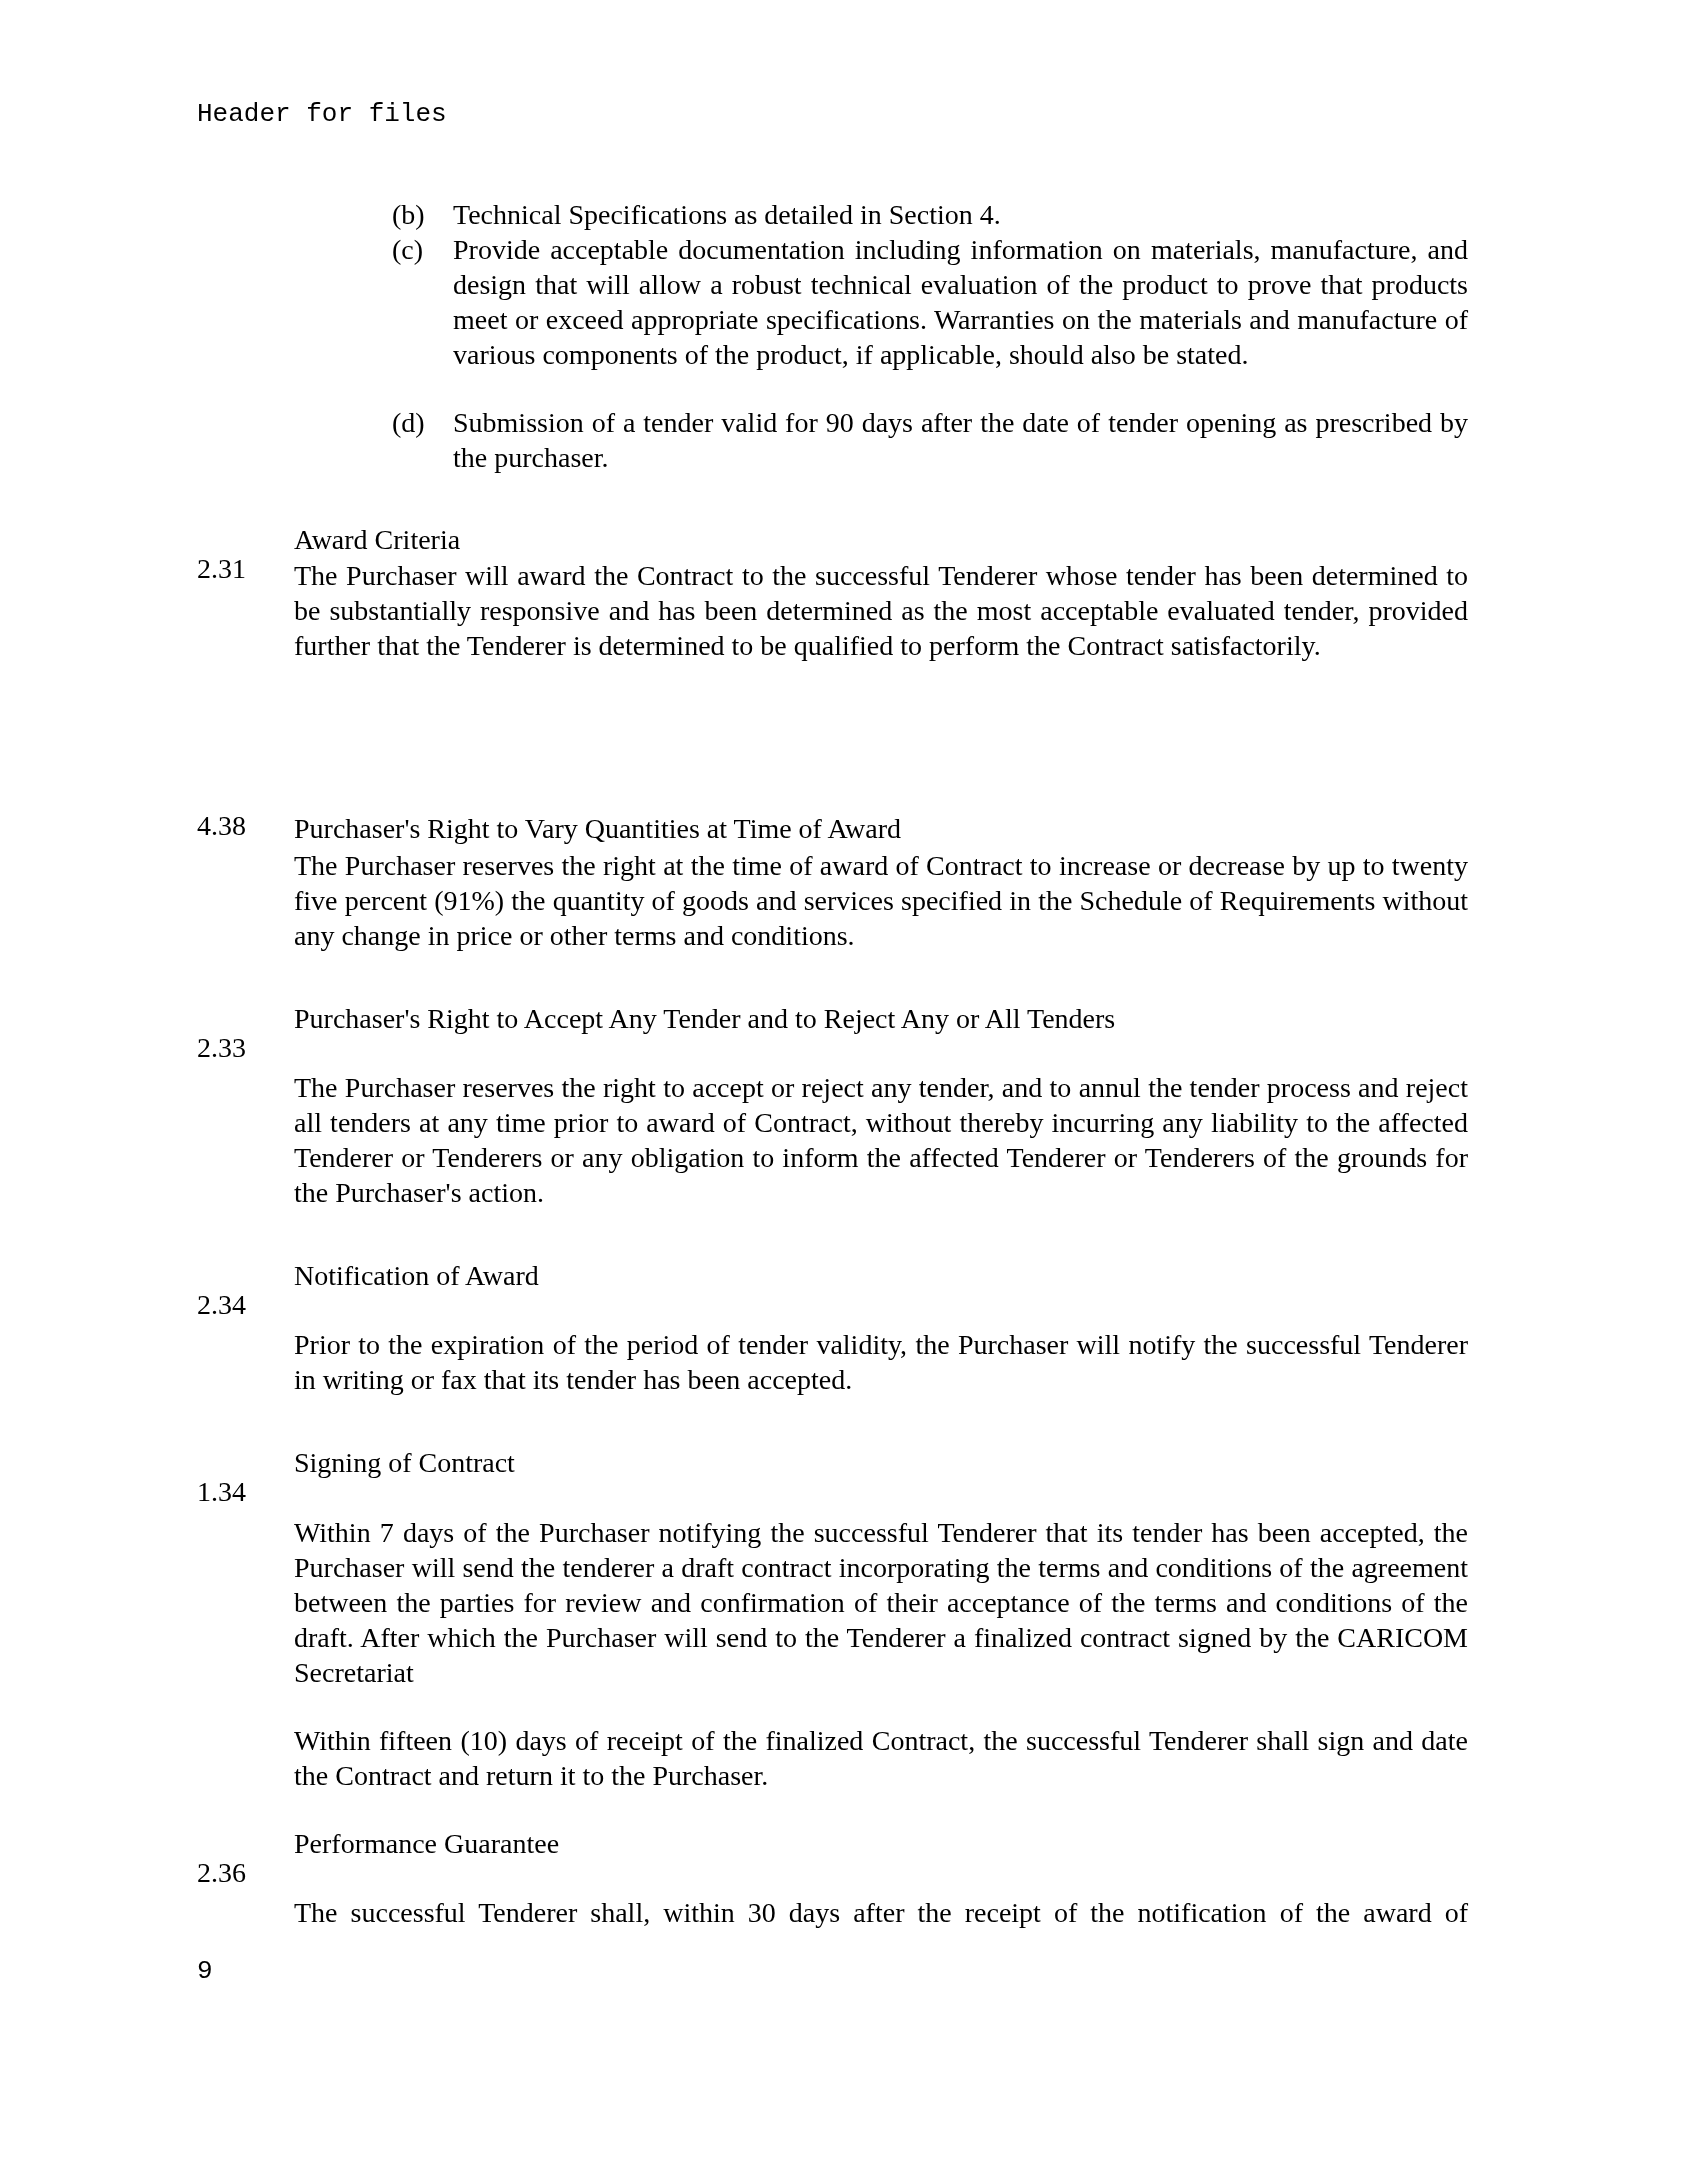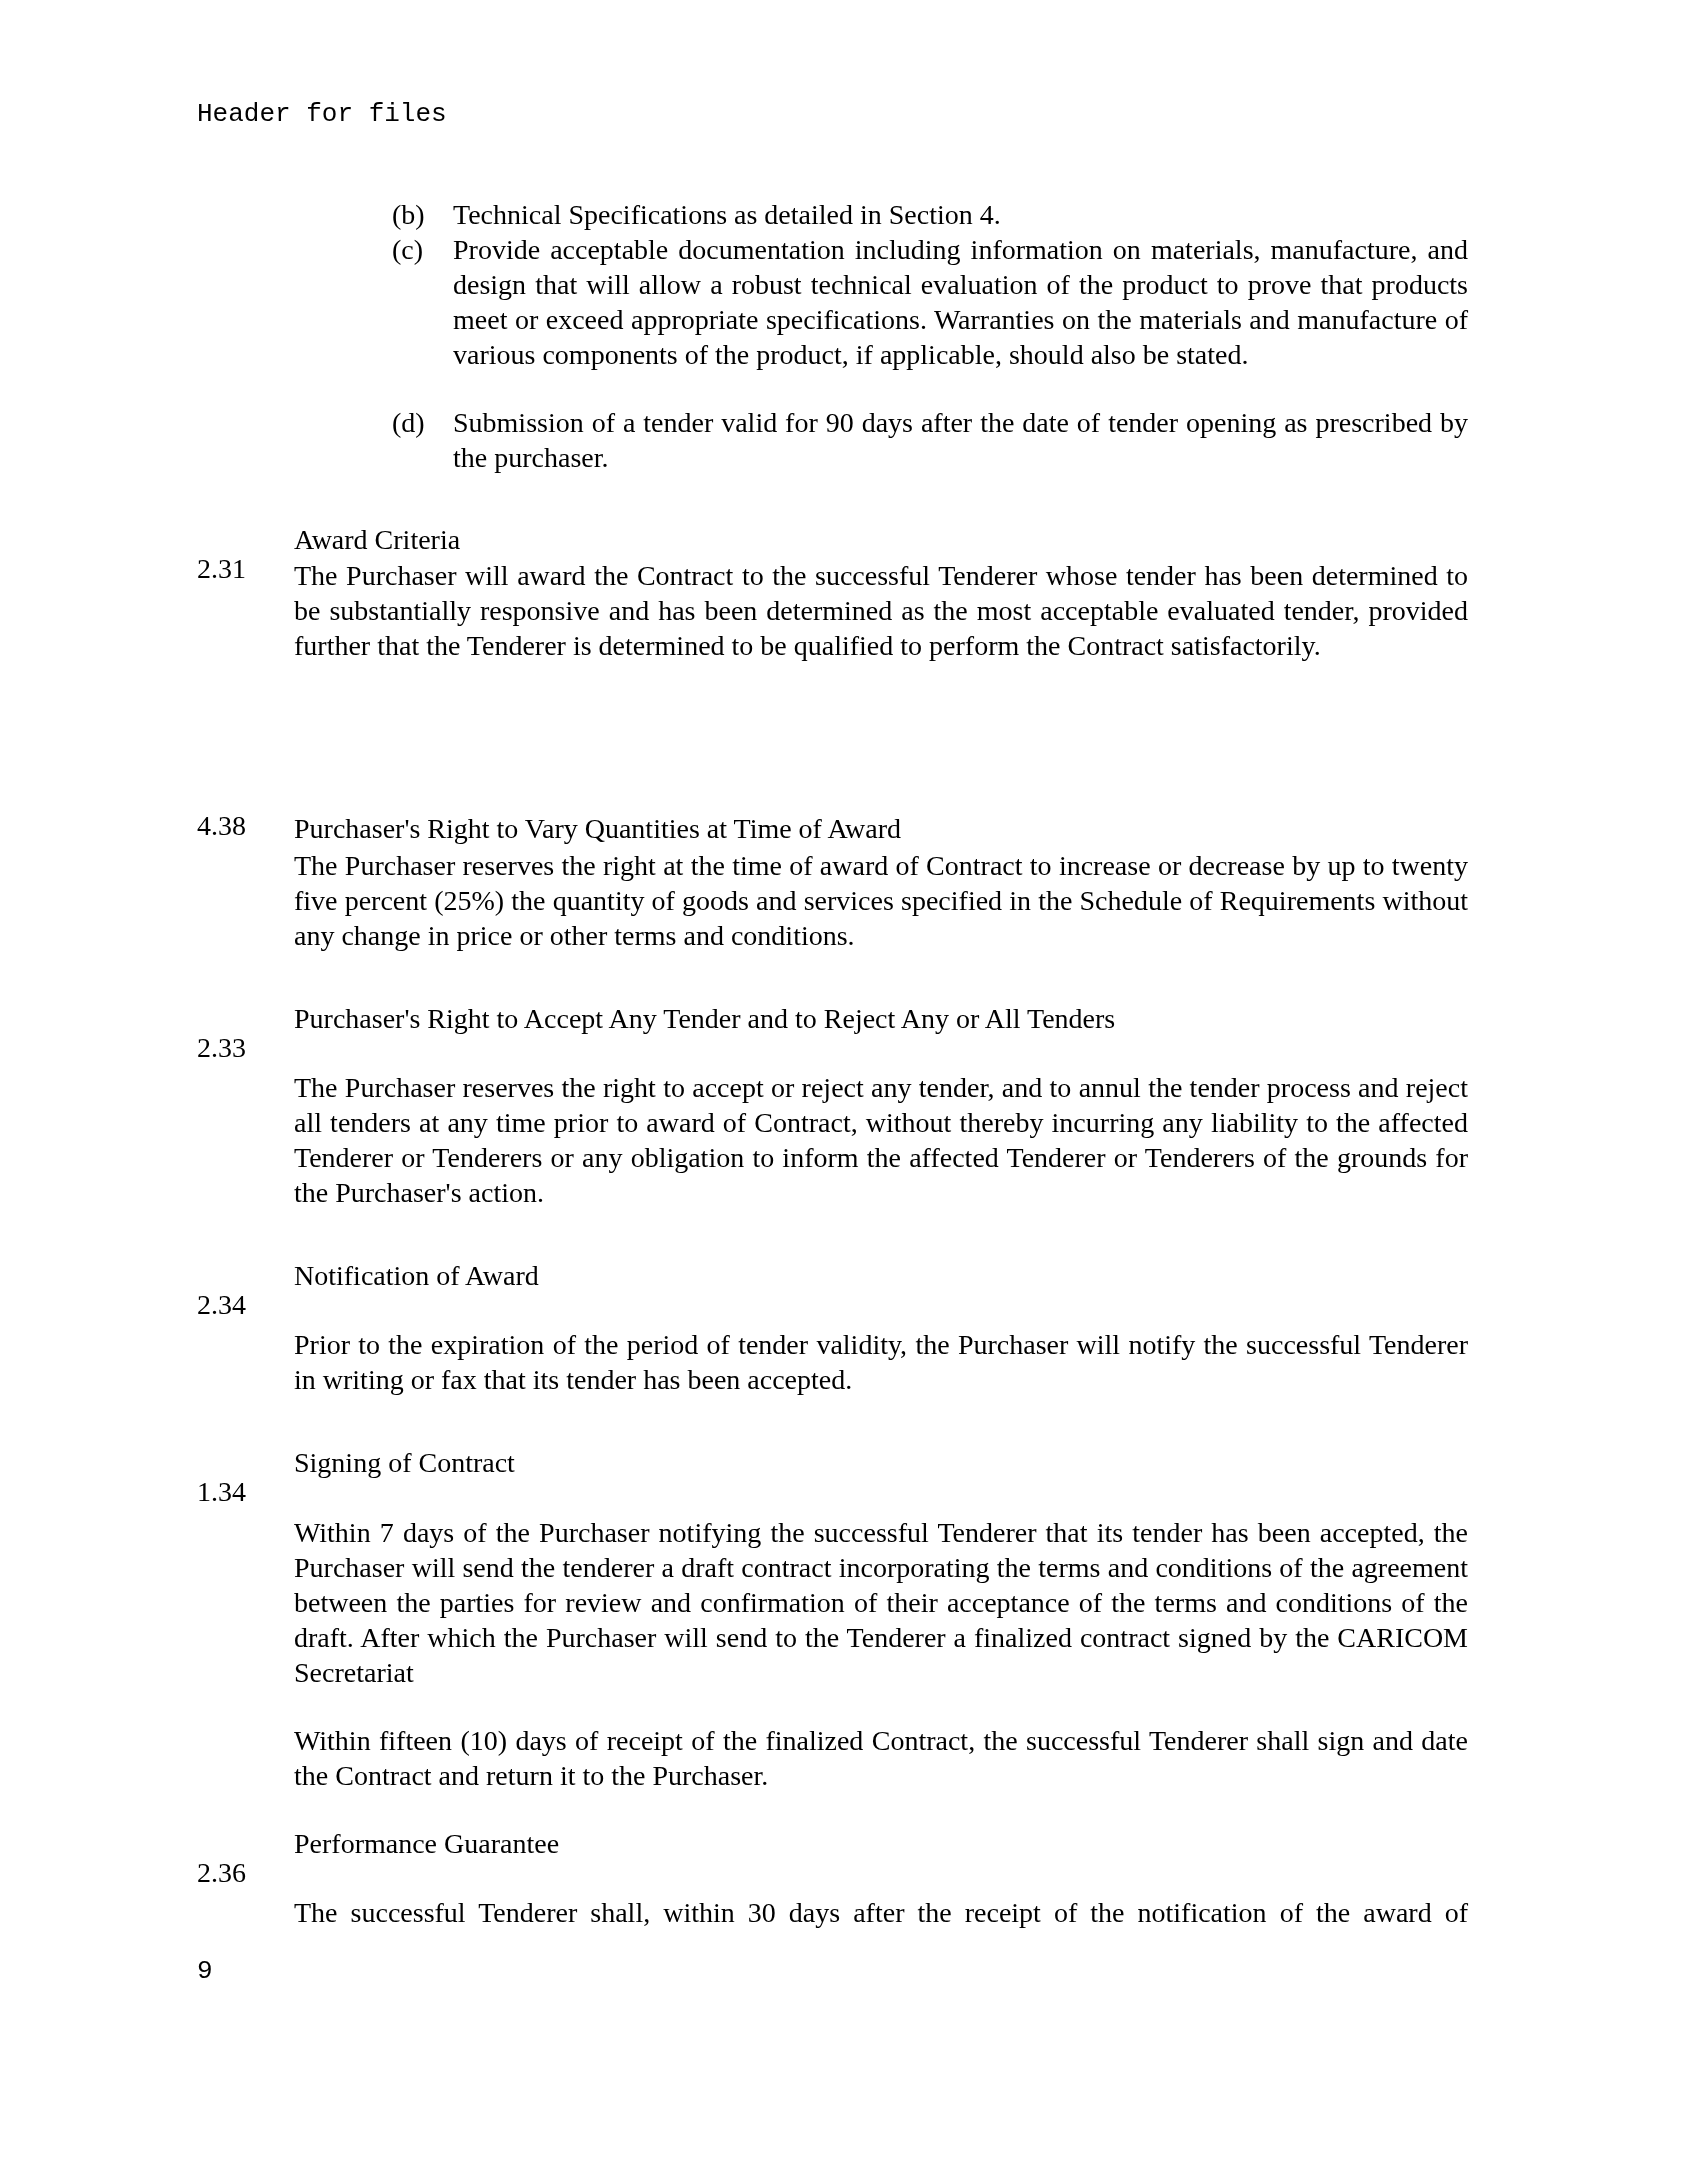--- a/index.html
+++ b/index.html
@@ -34,21 +34,21 @@
 
 <div class="serif">
   <span class="num" style="top:522px;">2.31</span>
   <span class="ttl" style="top:522px;">Award Criteria</span>
   <div class="para just" style="top:558px;">The Purchaser will award the Contract to the successful Tenderer whose tender has been determined to be substantially responsive and has been determined as the most acceptable evaluated tender, provided further that the Tenderer is determined to be qualified to perform the Contract satisfactorily.</div>
 </div>
 
 <div class="serif">
   <span class="num" style="top:779px;">4.38</span>
   <span class="ttl" style="top:811px;">Purchaser's Right to Vary Quantities at Time of Award</span>
-  <div class="para just" style="top:848px;">The Purchaser reserves the right at the time of award of Contract to increase or decrease by up to twenty five percent (25%) the quantity of goods and services specified in the Schedule of Requirements without any change in price or other terms and conditions.</div>
+  <div class="para just" style="top:848px;">The Purchaser reserves the right at the time of award of Contract to increase or decrease by up to twenty five percent (91%) the quantity of goods and services specified in the Schedule of Requirements without any change in price or other terms and conditions.</div>
 </div>
 
 <div class="serif">
   <span class="num" style="top:1001px;">2.33</span>
   <span class="ttl" style="top:1001px;">Purchaser's Right to Accept Any Tender and to Reject Any or All Tenders</span>
   <div class="para just" style="top:1070px;">The Purchaser reserves the right to accept or reject any tender, and to annul the tender process and reject all tenders at any time prior to award of Contract, without thereby incurring any liability to the affected Tenderer or Tenderers or any obligation to inform the affected Tenderer or Tenderers of the grounds for the Purchaser's action.</div>
 </div>
 
 <div class="serif">
   <span class="num" style="top:1258px;">2.34</span>

